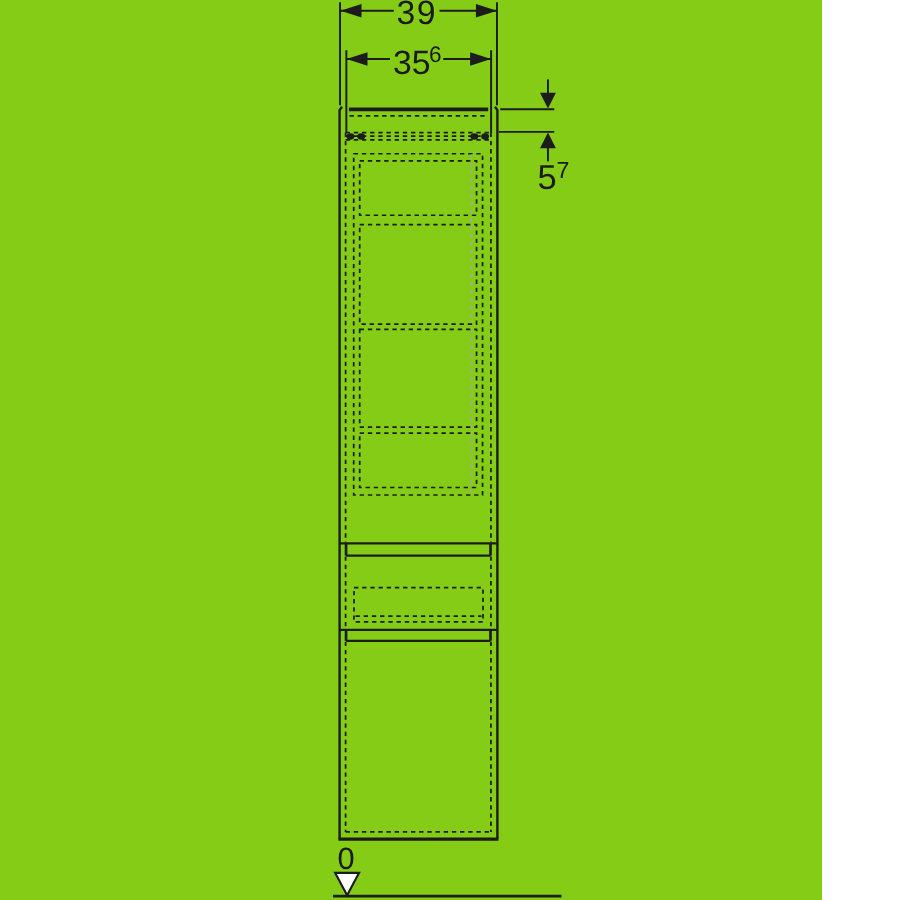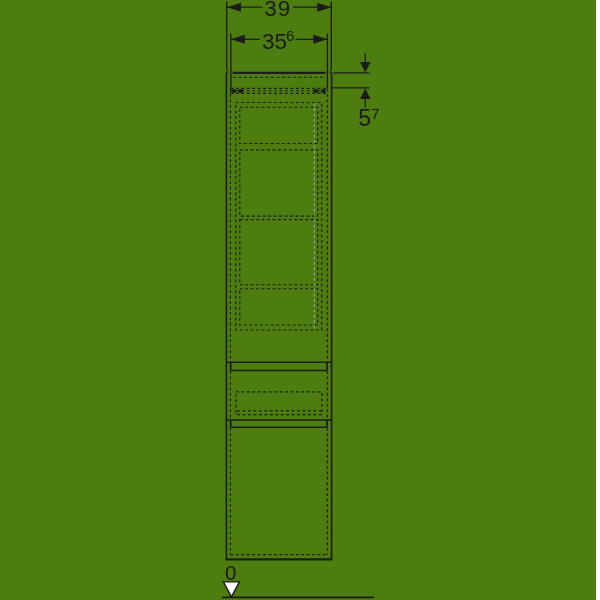--- a/index.html
+++ b/index.html
@@ -1,16 +1,16 @@
 <!DOCTYPE html>
 <html><head>
 <meta charset="utf-8">
 <style>
   html,body{margin:0;padding:0;background:#ffffff;}
-  .page{width:596px;height:600px;position:relative;background:#4d7c0f;overflow:hidden;}
+  .page{width:548px;height:600px;position:relative;background:#84cc16;overflow:hidden;}
   svg{position:absolute;left:0;top:0;}
   text{font-family:"Liberation Sans",sans-serif;fill:#1a1a1a;}
 </style>
 </head>
 <body>
 <div class="page">
 <svg width="600" height="600" viewBox="0 0 600 600">
   <g stroke="#1c1c1c" stroke-width="1.3" fill="none">
 
     <line x1="226.7" y1="1.5" x2="226.7" y2="70.2"></line>

